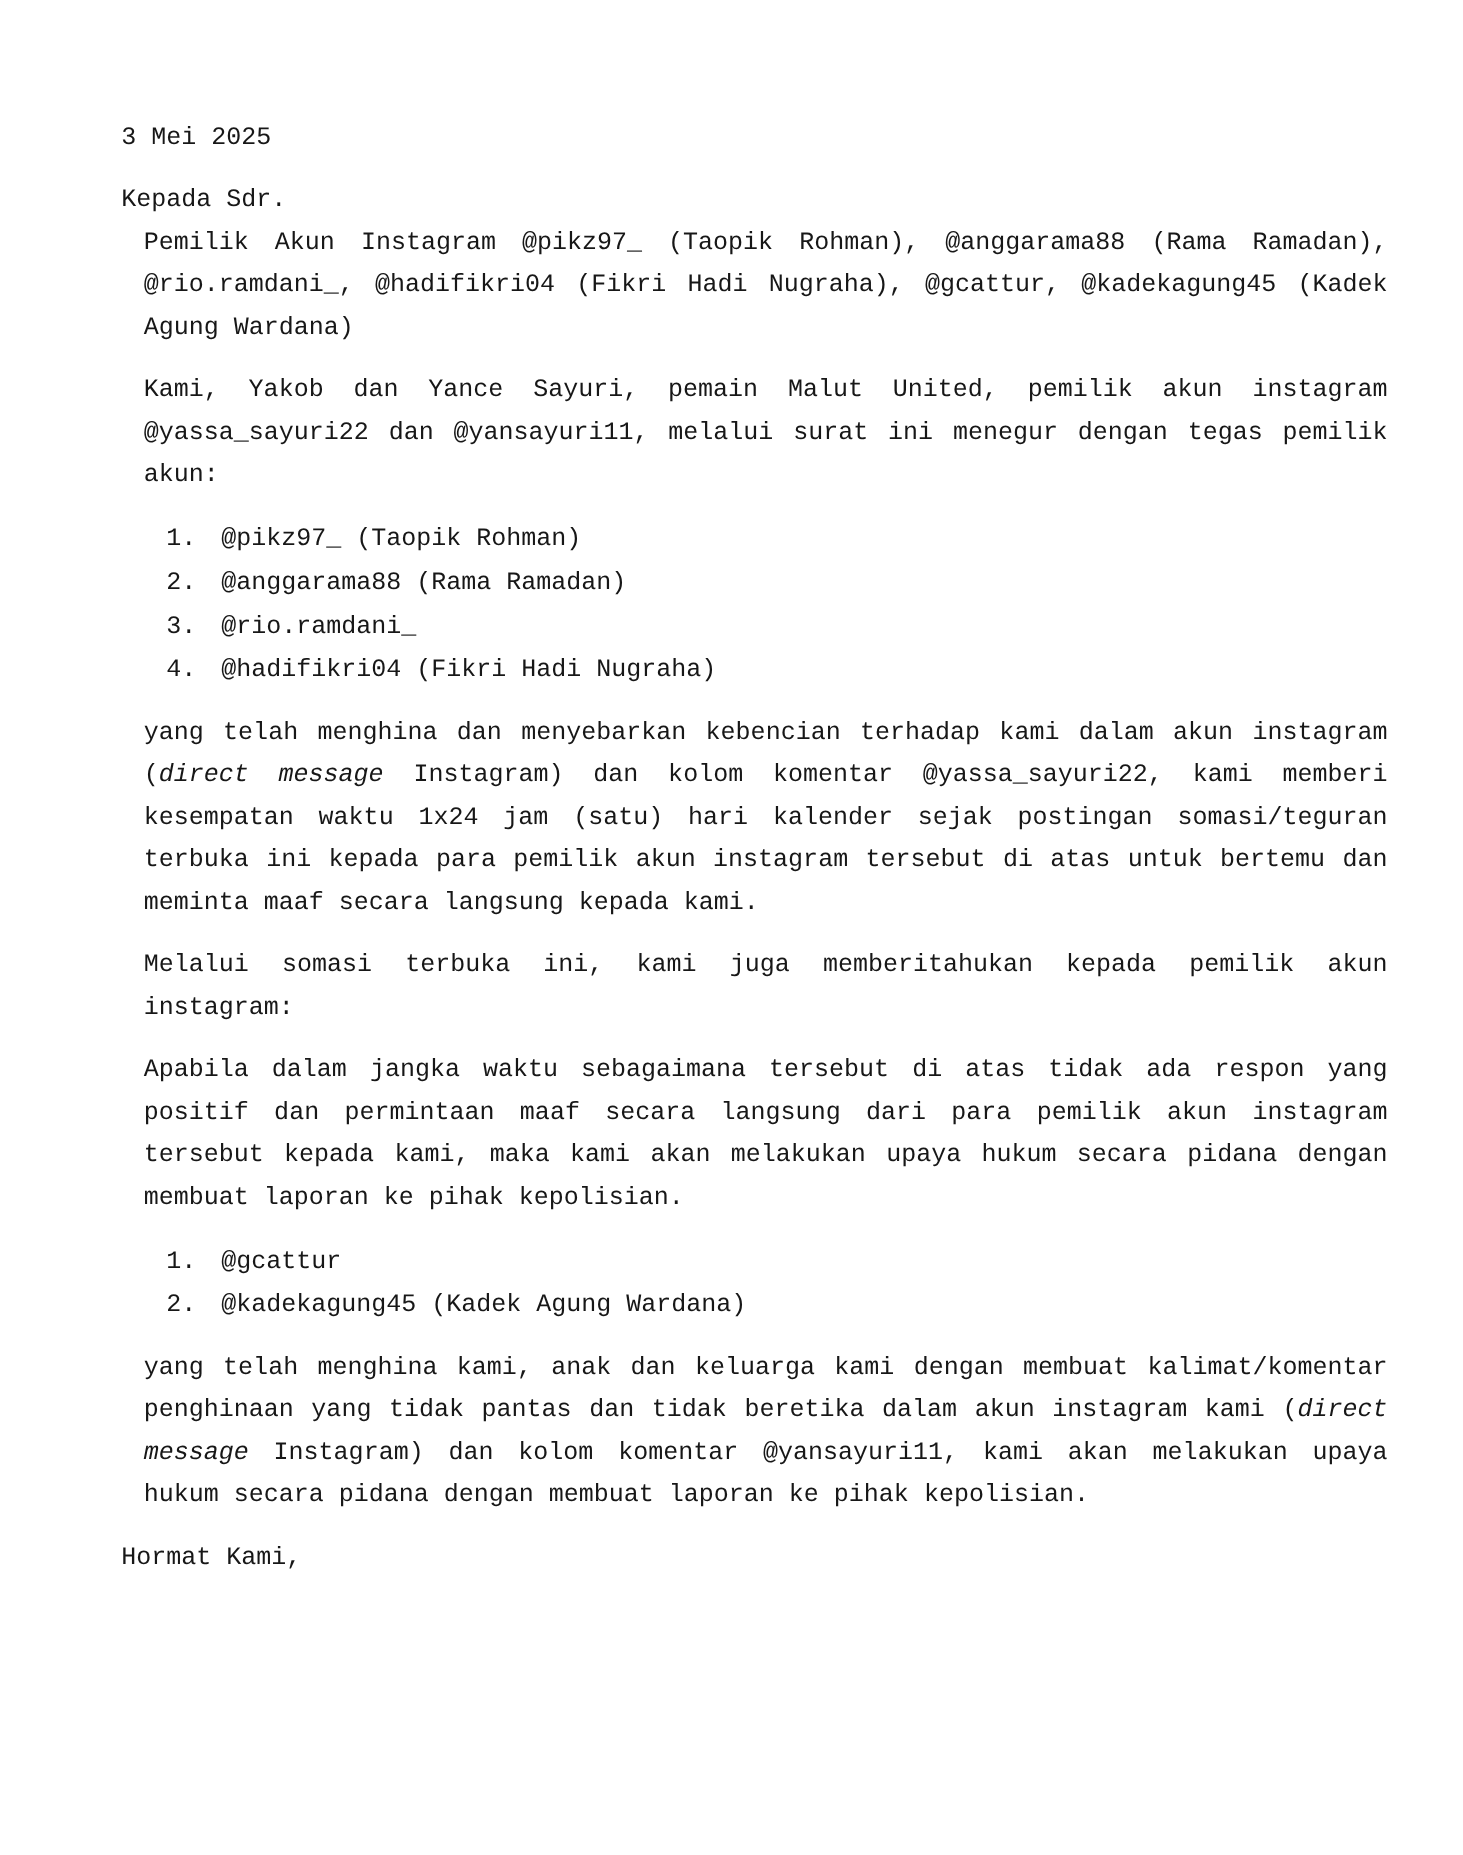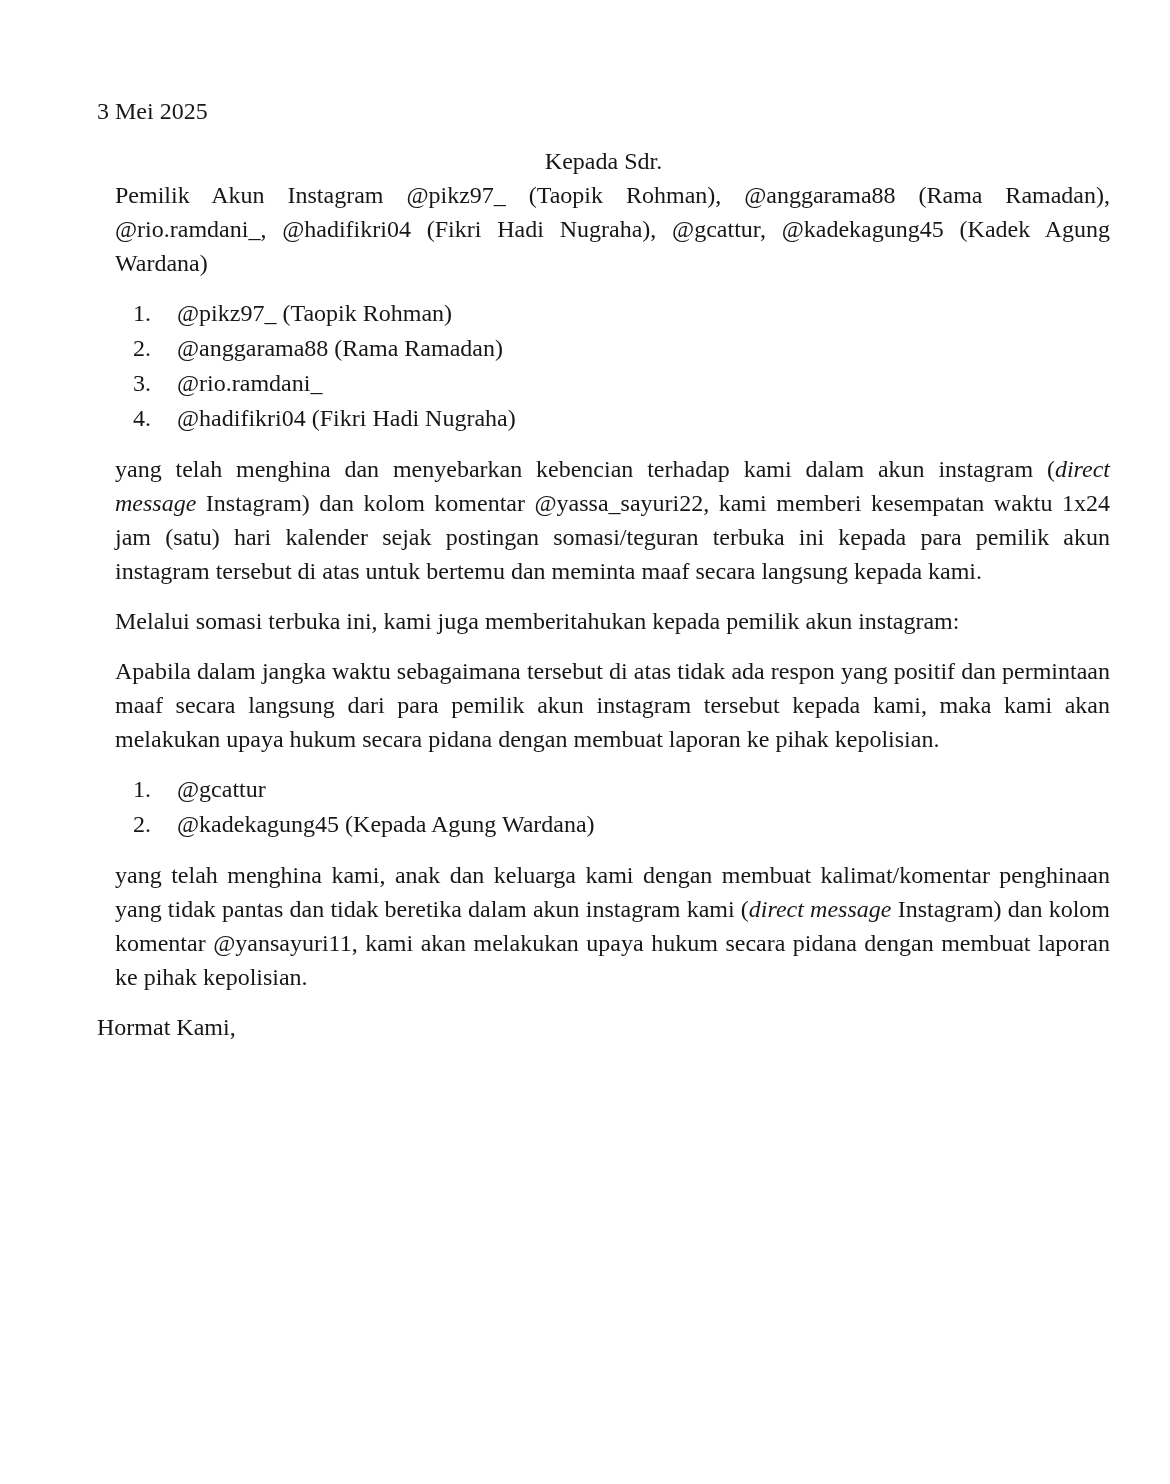--- a/index.html
+++ b/index.html
@@ -10,38 +10,37 @@
   .page {
     position: relative;
     width: 1170px;
     height: 1484px;
     background: #ffffff;
     overflow: hidden;
   }
   .doc {
     box-sizing: border-box;
     padding: 94px 60px 0 97px;
-    font-family: Liberation Serif, serif;
-    font-size: 24px;
+    font-family: Liberation Mono, monospace;
+    font-size: 20px;
     line-height: 34px;
     color: #171717;
     font-kerning: normal;
   }
   .para {
     margin: 0 0 16px 18px;
     text-align: justify;
     text-justify: inter-word;
   }
   .line {
     margin: 0 0 16px 0;
     text-align: left;
   }
   .line.tight {
     margin-bottom: 0;
-    text-align: center;
   }
   .olist {
     margin: 2px 0 16px 0;
   }
   .olist-item {
     display: flex;
     padding-left: 36px;
     line-height: 35px;
   }
   .olist-num {
@@ -54,20 +53,21 @@
   .run-italic { font-style: italic; }
 </style>
 </head>
 <body>
 
 <div class="page">
   <div class="doc" id="doc-body" style="color: rgb(23, 23, 23);">
       <p class="line"><span>3 Mei 2025</span></p>
       <p class="line tight"><span>Kepada Sdr.</span></p>
       <p class="para"><span class="">Pemilik Akun Instagram @pikz97_ (Taopik Rohman), @anggarama88 (Rama Ramadan), @rio.ramdani_, @hadifikri04 (Fikri Hadi Nugraha), @gcattur, @kadekagung45 (Kadek Agung Wardana)</span></p>
+      <p class="para"><span class="">Kami, Yakob dan Yance Sayuri, pemain Malut United, pemilik akun instagram @yassa_sayuri22 dan @yansayuri11, melalui surat ini menegur dengan tegas pemilik akun:</span></p>
       <div class="olist">
         <div class="olist-item">
           <span class="olist-num">1.</span>
           <span class="olist-text">@pikz97_ (Taopik Rohman)</span>
         </div>
         <div class="olist-item">
           <span class="olist-num">2.</span>
           <span class="olist-text">@anggarama88 (Rama Ramadan)</span>
         </div>
         <div class="olist-item">
@@ -82,19 +82,19 @@
       <p class="para"><span class="">yang telah menghina dan menyebarkan kebencian terhadap kami dalam akun instagram (</span><span class="run-italic">direct message</span><span class=""> Instagram) dan kolom komentar @yassa_sayuri22, kami memberi kesempatan waktu 1x24 jam (satu) hari kalender sejak postingan somasi/teguran terbuka ini kepada para pemilik akun instagram tersebut di atas untuk bertemu dan meminta maaf secara langsung kepada kami.</span></p>
       <p class="para"><span class="">Melalui somasi terbuka ini, kami juga memberitahukan kepada pemilik akun instagram:</span></p>
       <p class="para"><span class="">Apabila dalam jangka waktu sebagaimana tersebut di atas tidak ada respon yang positif dan permintaan maaf secara langsung dari para pemilik akun instagram tersebut kepada kami, maka kami akan melakukan upaya hukum secara pidana dengan membuat laporan ke pihak kepolisian.</span></p>
       <div class="olist">
         <div class="olist-item">
           <span class="olist-num">1.</span>
           <span class="olist-text">@gcattur</span>
         </div>
         <div class="olist-item">
           <span class="olist-num">2.</span>
-          <span class="olist-text">@kadekagung45 (Kepada Agung Wardana)</span>
+          <span class="olist-text">@kadekagung45 (Kadek Agung Wardana)</span>
         </div>
       </div>
       <p class="para"><span class="">yang telah menghina kami, anak dan keluarga kami dengan membuat kalimat/komentar penghinaan yang tidak pantas dan tidak beretika dalam akun instagram kami (</span><span class="run-italic">direct message</span><span class=""> Instagram) dan kolom komentar @yansayuri11, kami akan melakukan upaya hukum secara pidana dengan membuat laporan ke pihak kepolisian.</span></p>
       <p class="line"><span>Hormat Kami,</span></p>
     </div>
 </div>
 
 </body></html>

